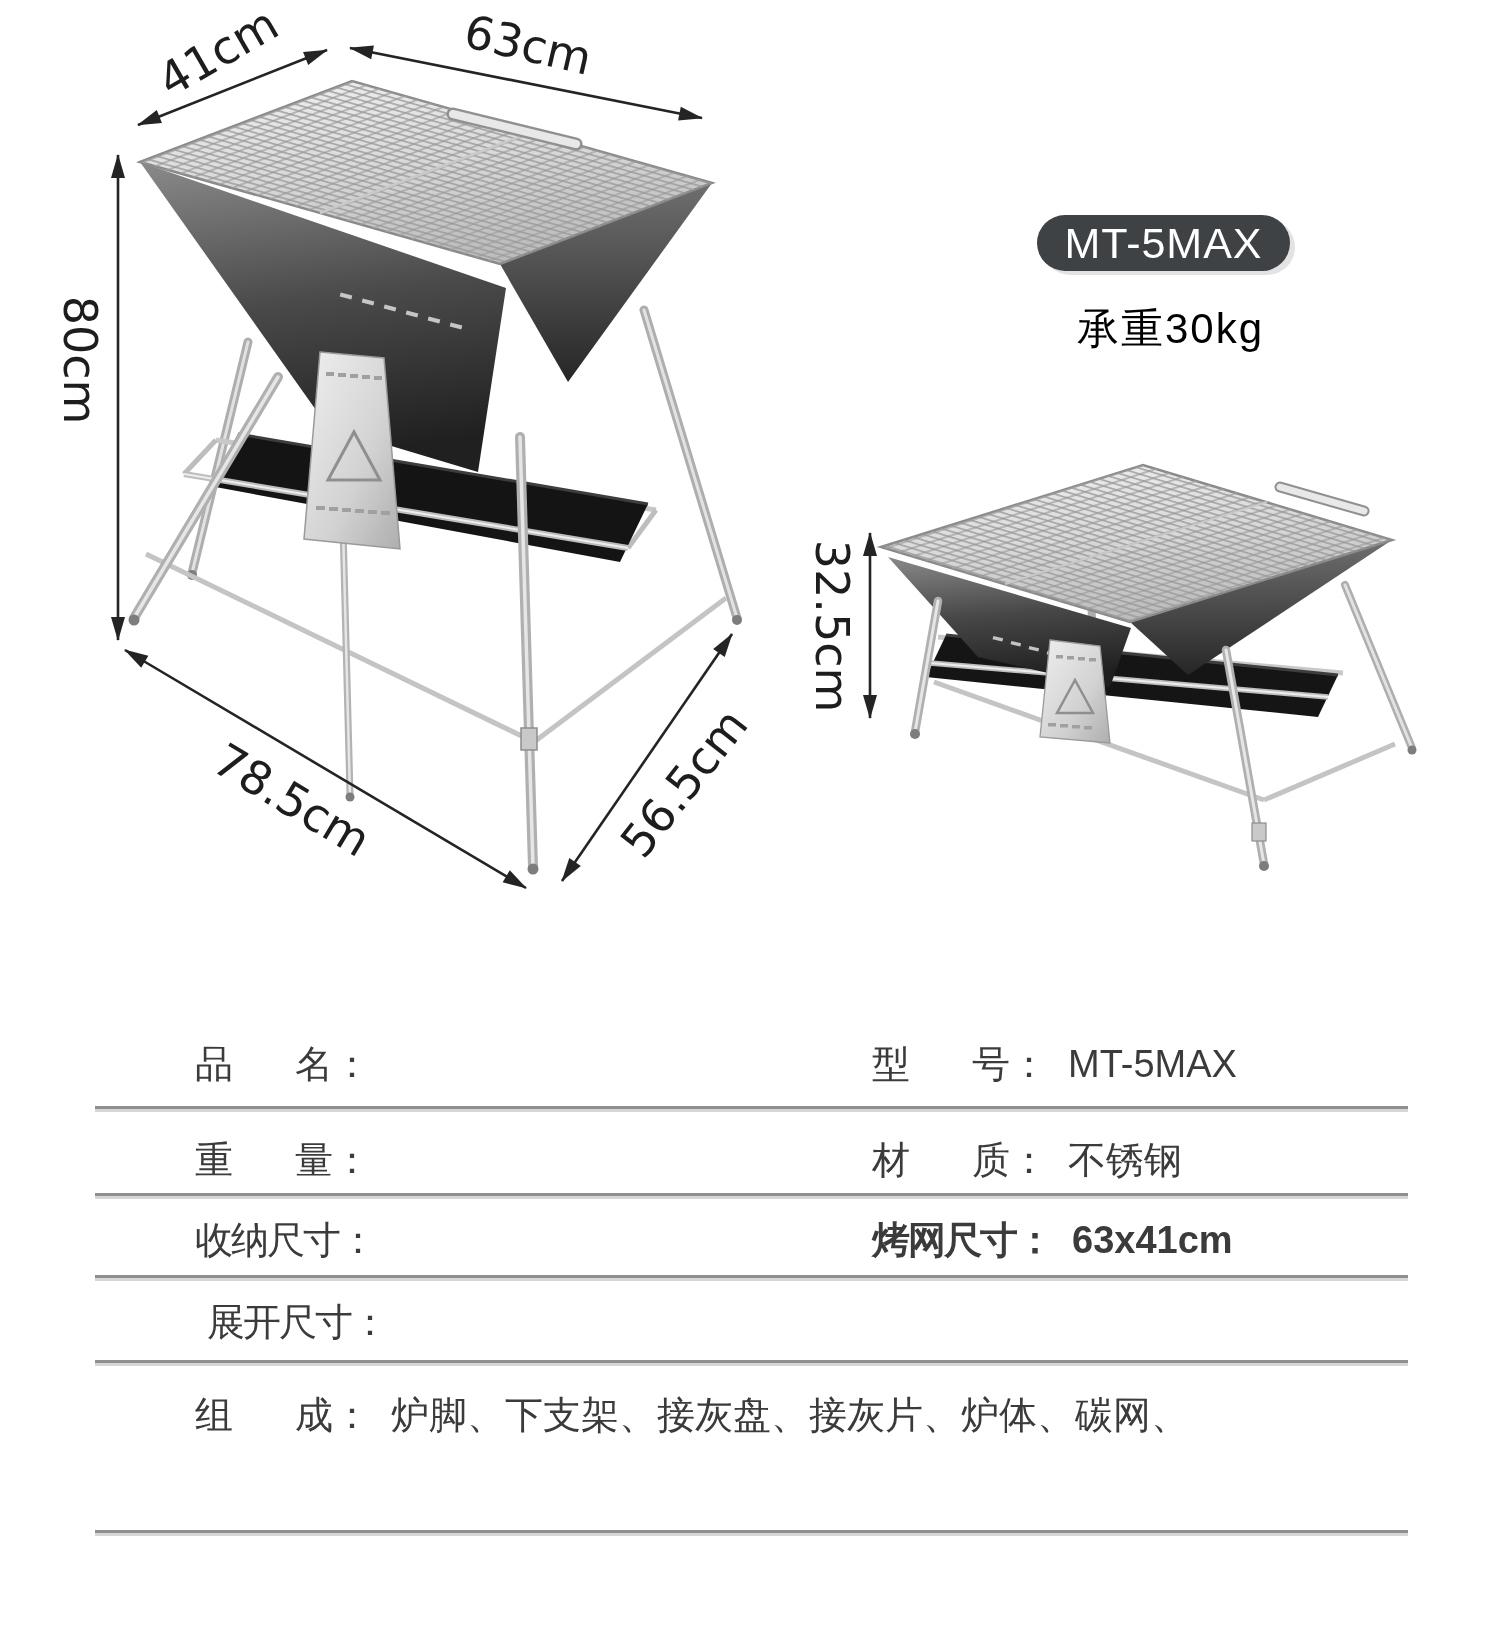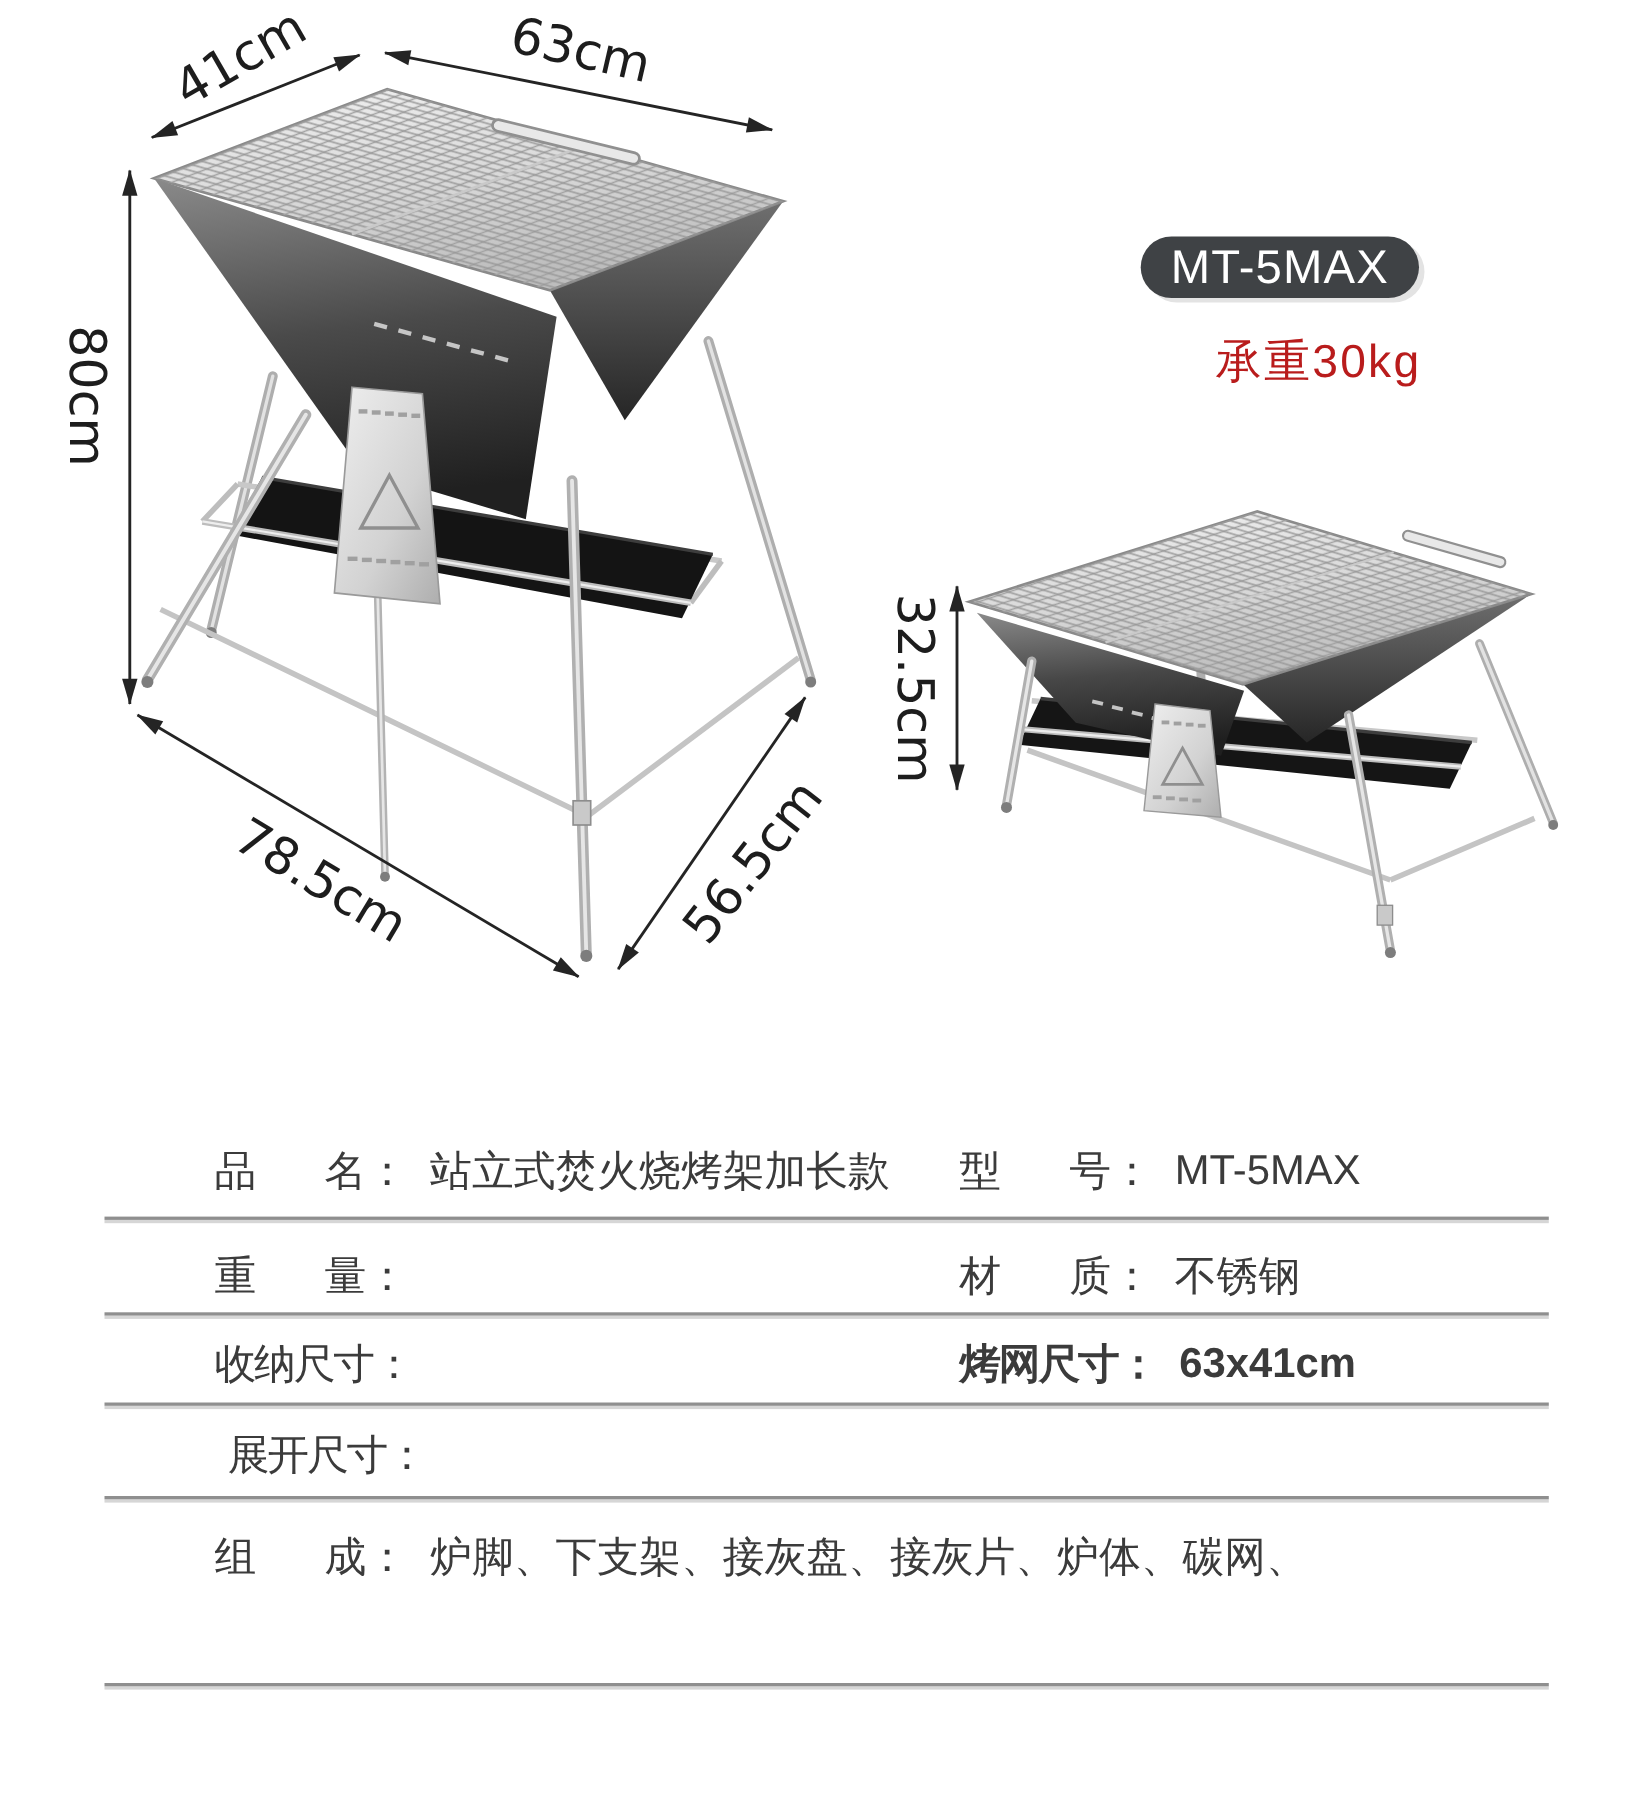--- a/index.html
+++ b/index.html
@@ -12,21 +12,21 @@
        font-family:"DejaVu Sans",sans-serif;}
   #dim-41{left:218px;top:52px;transform:translate(-50%,-50%) rotate(-30deg);}
   #dim-63{left:528px;top:45px;transform:translate(-50%,-50%) rotate(13deg);}
   #dim-80{left:80px;top:360px;transform:translate(-50%,-50%) rotate(90deg);}
   #dim-785{left:292px;top:800px;transform:translate(-50%,-50%) rotate(31deg);}
   #dim-565{left:684px;top:783px;transform:translate(-50%,-50%) rotate(-52deg);}
   #dim-325{left:832px;top:626px;transform:translate(-50%,-50%) rotate(90deg);}
   .badge{position:absolute;left:1037px;top:215px;width:253px;height:56px;background:#3f4245;
          border-radius:28px;color:#ffffff;display:flex;align-items:center;justify-content:center;
          font-size:43px;font-weight:500;letter-spacing:1px;box-shadow:5px 4px 0 #e3e3e3;}
-  .capacity{position:absolute;left:1077px;top:301px;font-size:42px;color:#b91c1c;letter-spacing:2px;margin-left:28px;}
+  .capacity{position:absolute;left:1077px;top:301px;font-size:42px;color:#000000;letter-spacing:2px;}
   .cell{position:absolute;display:flex;align-items:center;gap:20px;height:48px;
         font-size:38px;color:#3b3b3b;white-space:nowrap;}
   .lbl{display:inline-flex;justify-content:space-between;width:176px;flex:none;}
   .lbl.compact{justify-content:flex-start;width:auto;min-width:176px;letter-spacing:-2px;}
   .cell.lcol{left:195px;}
   .cell.rcol{left:872px;}
   .hr{position:absolute;left:95px;width:1313px;height:3px;background:#8f8f8f;
       box-shadow:0 3px 0 #d6d6d6;}
   .cell.multi{height:auto;align-items:flex-start;}
   .cell.multi .lbl{height:68px;align-items:center;}
@@ -275,21 +275,20 @@
   <div class="badge">MT-5MAX</div>
   <div class="capacity">承重30kg</div>
 
   <div>
 
     <div class="cell lcol" style="top:1040px;">
       <span class="lbl">
           <span>品</span>
           <span>名：</span>
         </span>
-      <span class="val">站立式焚火烧烤架加长款</span>
     </div>
     <div class="cell rcol" style="top:1040px;">
       <span class="lbl">
           <span>型</span>
           <span>号：</span>
         </span>
       <span class="val">MT-5MAX</span>
     </div>
     <div class="hr" style="top:1106px;"></div>
 

